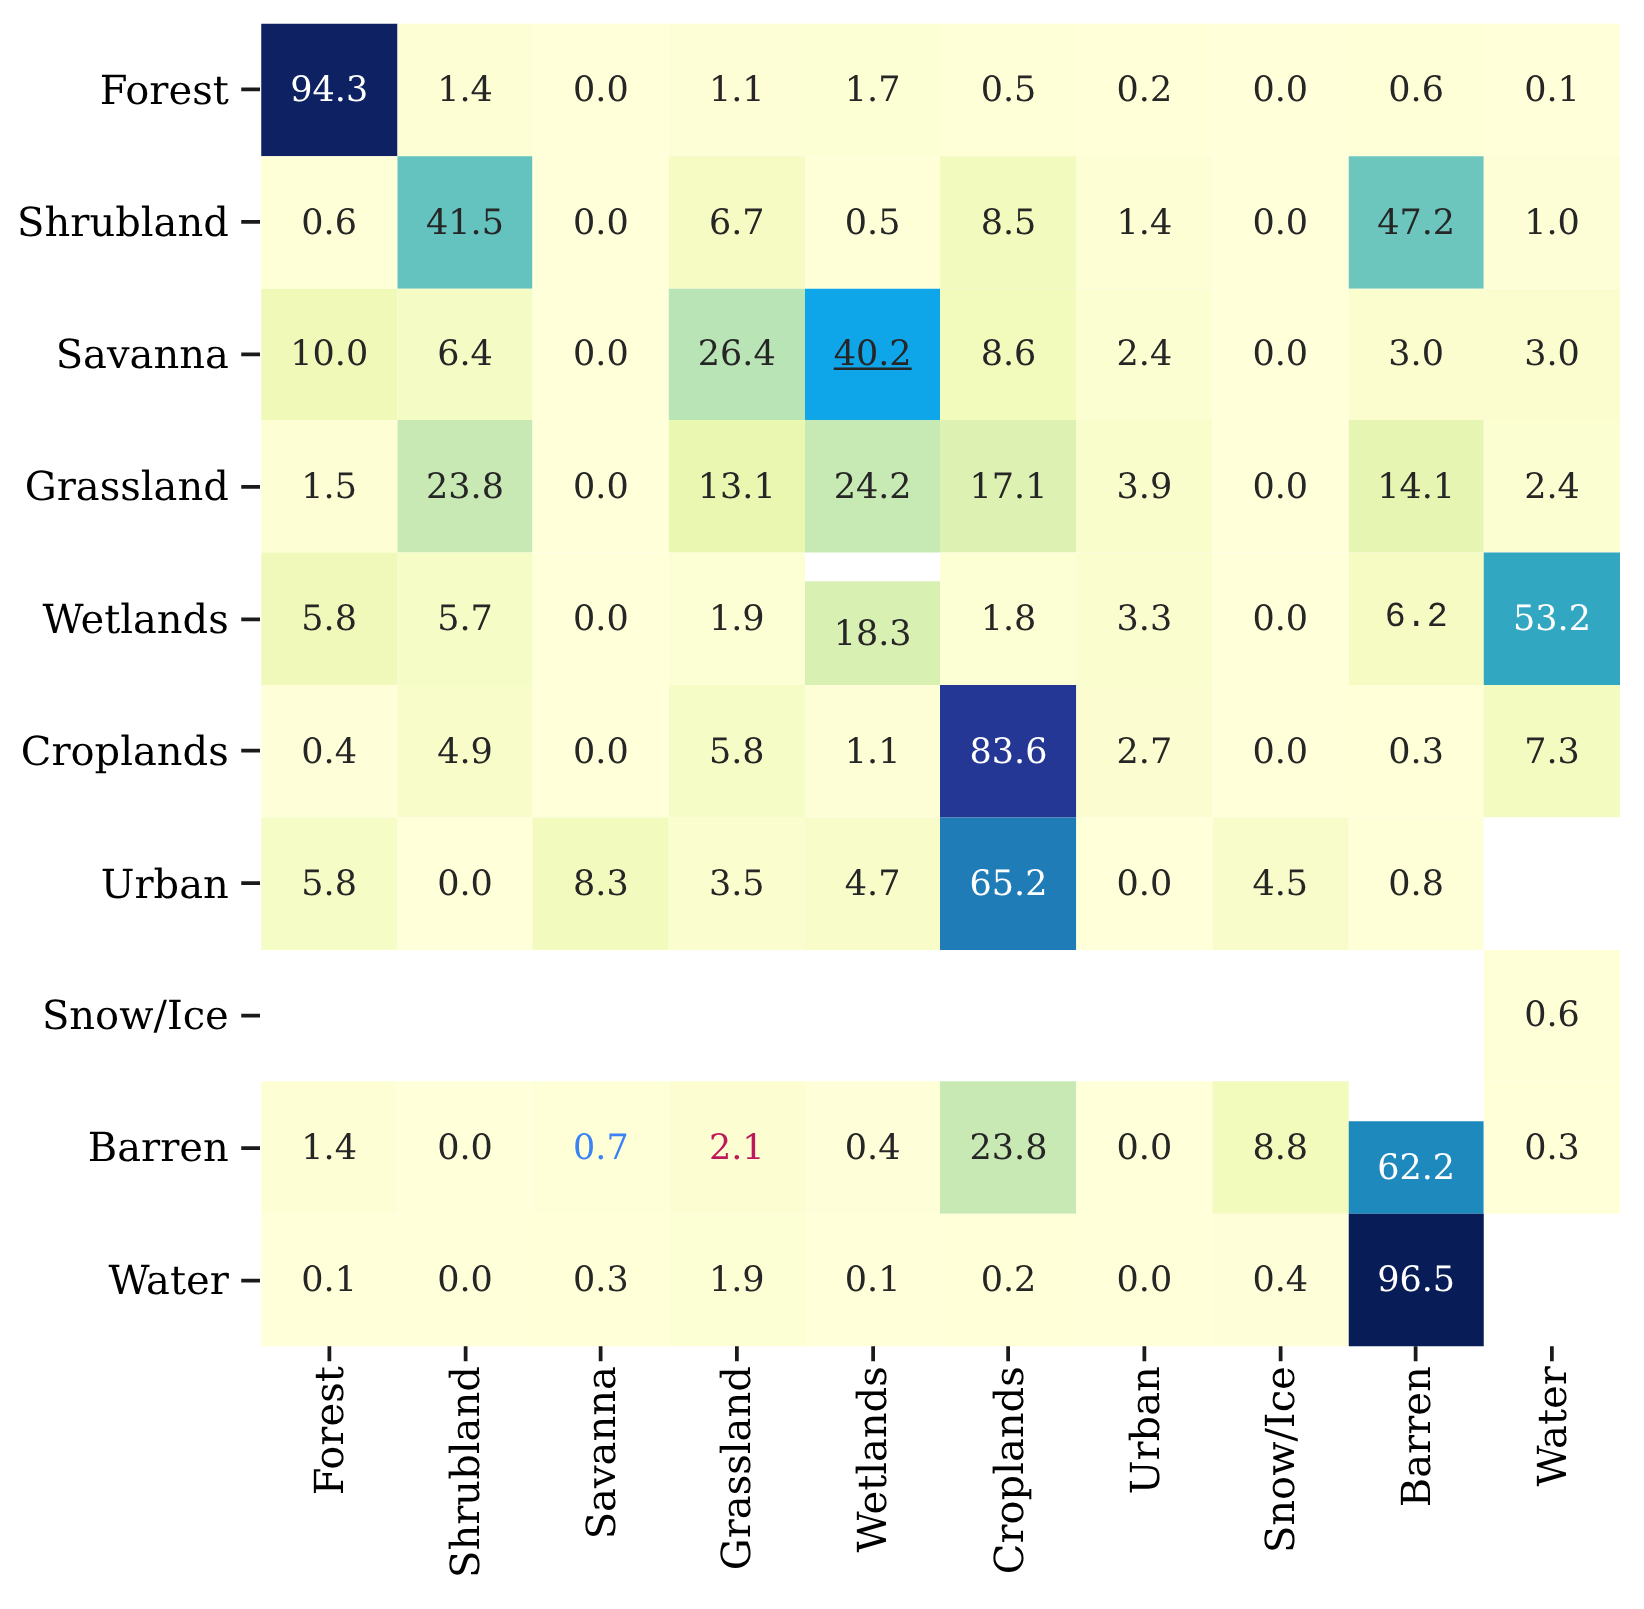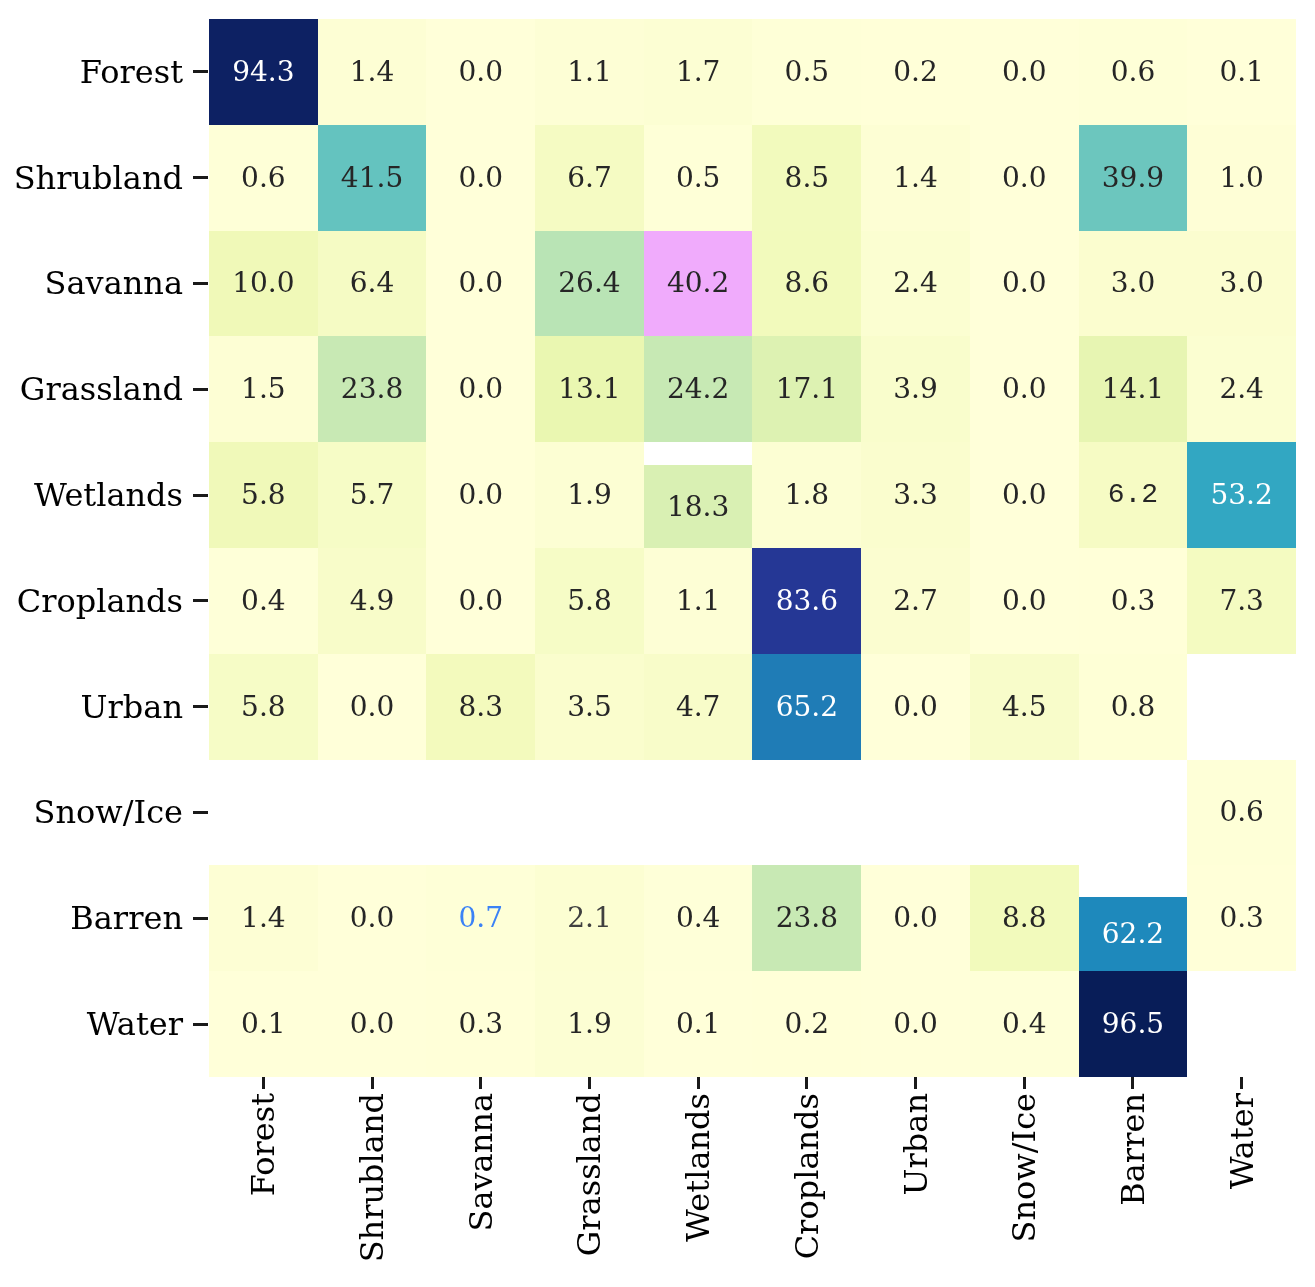--- a/index.html
+++ b/index.html
@@ -99,27 +99,27 @@
       <div class="heatmap-cell" style="background: rgb(254, 255, 215); color: rgb(38, 38, 38);">0.6</div>
       <div class="heatmap-cell" style="background: rgb(255, 255, 217); color: rgb(38, 38, 38);">0.1</div>
       <div class="heatmap-cell" style="background: rgb(254, 255, 215); color: rgb(38, 38, 38);">0.6</div>
       <div class="heatmap-cell" style="background: rgb(100, 195, 191); color: rgb(38, 38, 38);">41.5</div>
       <div class="heatmap-cell" style="background: rgb(255, 255, 217); color: rgb(38, 38, 38);">0.0</div>
       <div class="heatmap-cell" style="background: rgb(245, 251, 195); color: rgb(38, 38, 38);">6.7</div>
       <div class="heatmap-cell" style="background: rgb(254, 255, 215); color: rgb(38, 38, 38);">0.5</div>
       <div class="heatmap-cell" style="background: rgb(242, 250, 189); color: rgb(38, 38, 38);">8.5</div>
       <div class="heatmap-cell" style="background: rgb(253, 254, 212); color: rgb(38, 38, 38);">1.4</div>
       <div class="heatmap-cell" style="background: rgb(255, 255, 217); color: rgb(38, 38, 38);">0.0</div>
-      <div class="heatmap-cell" style="background: rgb(108, 198, 190); color: rgb(38, 38, 38);">39.9</div>
+      <div class="heatmap-cell" style="background: rgb(108, 198, 190); color: rgb(38, 38, 38);">47.2</div>
       <div class="heatmap-cell" style="background: rgb(254, 254, 214); color: rgb(38, 38, 38);">1.0</div>
       <div class="heatmap-cell" style="background: rgb(240, 249, 184); color: rgb(38, 38, 38);">10.0</div>
       <div class="heatmap-cell" style="background: rgb(245, 251, 196); color: rgb(38, 38, 38);">6.4</div>
       <div class="heatmap-cell" style="background: rgb(255, 255, 217); color: rgb(38, 38, 38);">0.0</div>
       <div class="heatmap-cell" style="background: rgb(185, 228, 181); color: rgb(38, 38, 38);">26.4</div>
-      <div class="heatmap-cell" style="background: #f0abfc; color: rgb(38, 38, 38);">40.2</div>
+      <div class="heatmap-cell" style="background: #0ea5e9; color: rgb(38, 38, 38); text-decoration: underline;">40.2</div>
       <div class="heatmap-cell" style="background: rgb(242, 250, 188); color: rgb(38, 38, 38);">8.6</div>
       <div class="heatmap-cell" style="background: rgb(251, 254, 209); color: rgb(38, 38, 38);">2.4</div>
       <div class="heatmap-cell" style="background: rgb(255, 255, 217); color: rgb(38, 38, 38);">0.0</div>
       <div class="heatmap-cell" style="background: rgb(251, 253, 207); color: rgb(38, 38, 38);">3.0</div>
       <div class="heatmap-cell" style="background: rgb(251, 253, 207); color: rgb(38, 38, 38);">3.0</div>
       <div class="heatmap-cell" style="background: rgb(253, 254, 212); color: rgb(38, 38, 38);">1.5</div>
       <div class="heatmap-cell" style="background: rgb(200, 233, 180); color: rgb(38, 38, 38);">23.8</div>
       <div class="heatmap-cell" style="background: rgb(255, 255, 217); color: rgb(38, 38, 38);">0.0</div>
       <div class="heatmap-cell" style="background: rgb(234, 247, 177); color: rgb(38, 38, 38);">13.1</div>
       <div class="heatmap-cell" style="background: rgb(199, 233, 180); color: rgb(38, 38, 38);">24.2</div>
@@ -164,21 +164,21 @@
       <div class="heatmap-cell" style="background: rgb(255, 255, 255);"></div>
       <div class="heatmap-cell" style="background: rgb(255, 255, 255);"></div>
       <div class="heatmap-cell" style="background: rgb(255, 255, 255);"></div>
       <div class="heatmap-cell" style="background: rgb(255, 255, 255);"></div>
       <div class="heatmap-cell" style="background: rgb(255, 255, 255);"></div>
       <div class="heatmap-cell" style="background: rgb(255, 255, 255);"></div>
       <div class="heatmap-cell" style="background: rgb(254, 255, 215); color: rgb(38, 38, 38);">0.6</div>
       <div class="heatmap-cell" style="background: rgb(253, 254, 212); color: rgb(38, 38, 38);">1.4</div>
       <div class="heatmap-cell" style="background: rgb(255, 255, 217); color: rgb(38, 38, 38);">0.0</div>
       <div class="heatmap-cell" style="background: rgb(254, 255, 215); color: #3b82f6;">0.7</div>
-      <div class="heatmap-cell" style="background: rgb(252, 254, 210); color: #404040;">2.1</div>
+      <div class="heatmap-cell" style="background: rgb(252, 254, 210); color: #be185d;">2.1</div>
       <div class="heatmap-cell" style="background: rgb(254, 255, 216); color: rgb(38, 38, 38);">0.4</div>
       <div class="heatmap-cell" style="background: rgb(200, 233, 180); color: rgb(38, 38, 38);">23.8</div>
       <div class="heatmap-cell" style="background: rgb(255, 255, 217); color: rgb(38, 38, 38);">0.0</div>
       <div class="heatmap-cell" style="background: rgb(242, 250, 188); color: rgb(38, 38, 38);">8.8</div>
       <div class="heatmap-cell" style="background: rgb(30, 137, 188); color: #ffffff; margin-top: 32px;">62.2</div>
       <div class="heatmap-cell" style="background: rgb(255, 255, 216); color: rgb(38, 38, 38);">0.3</div>
       <div class="heatmap-cell" style="background: rgb(255, 255, 217); color: rgb(38, 38, 38);">0.1</div>
       <div class="heatmap-cell" style="background: rgb(255, 255, 217); color: rgb(38, 38, 38);">0.0</div>
       <div class="heatmap-cell" style="background: rgb(255, 255, 216); color: rgb(38, 38, 38);">0.3</div>
       <div class="heatmap-cell" style="background: rgb(252, 254, 211); color: rgb(38, 38, 38);">1.9</div>

